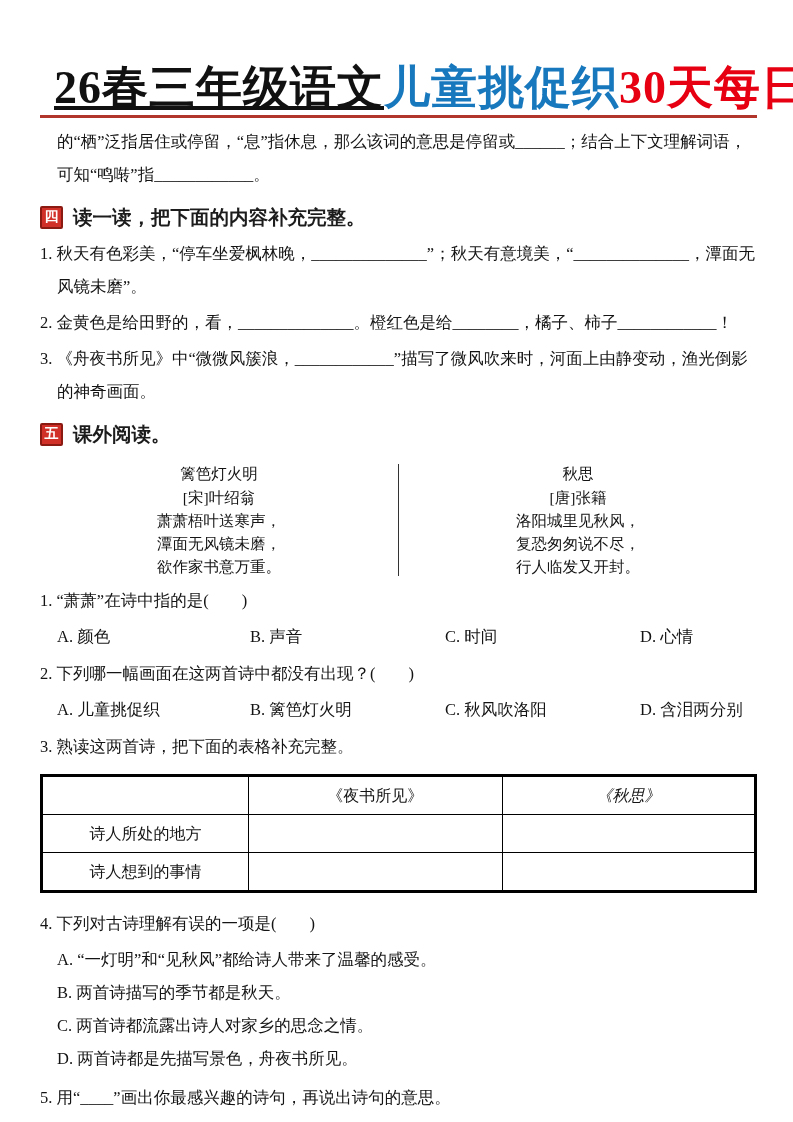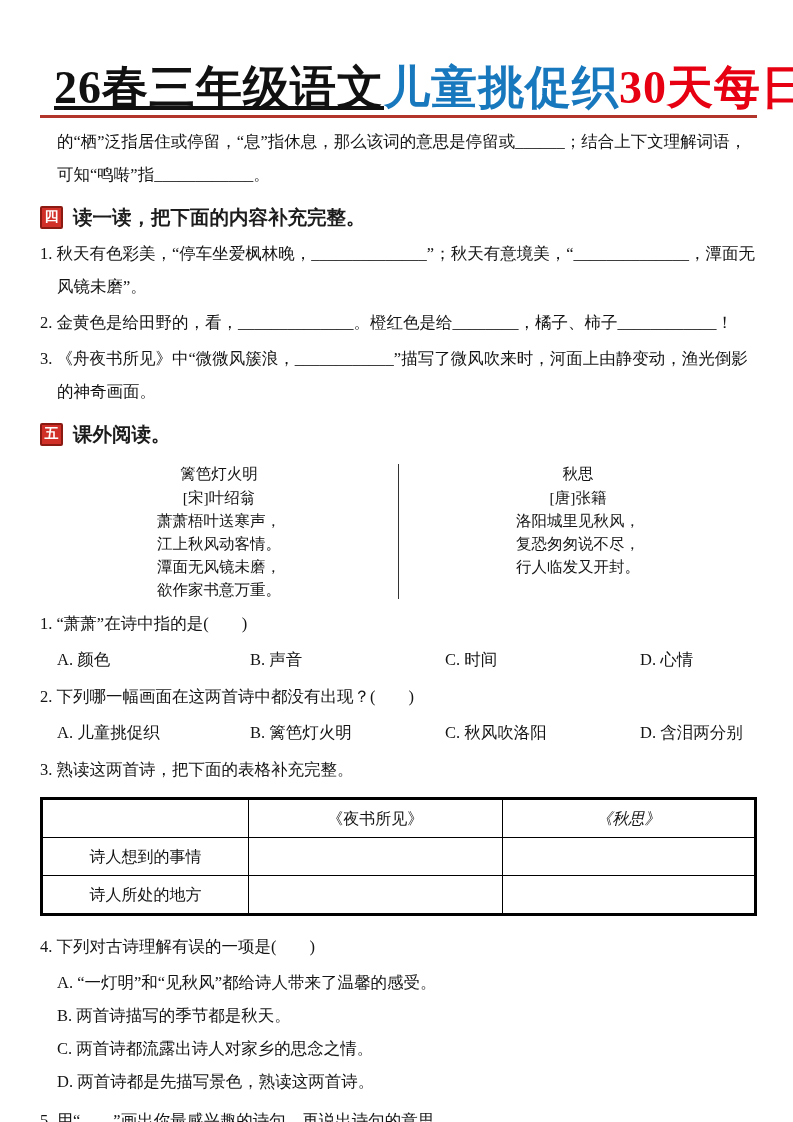--- a/index.html
+++ b/index.html
@@ -99,21 +99,20 @@
     <div class="section-head">
       <span class="badge">五</span>
       <span class="section-title">课外阅读。</span>
     </div>
 
     <div class="poems">
       <div class="poem">
         <div class="p-title">篱笆灯火明</div>
         <div>[宋]叶绍翁</div>
         <div>萧萧梧叶送寒声，</div>
-        <div>江上秋风动客情。</div>
         <div>潭面无风镜未磨，</div>
         <div>欲作家书意万重。</div>
       </div>
       <div class="poem-divider"></div>
       <div class="poem">
         <div class="p-title">秋思</div>
         <div>[唐]张籍</div>
         <div>洛阳城里见秋风，</div>
         <div>复恐匆匆说不尽，</div>
         <div>行人临发又开封。</div>
@@ -139,37 +138,37 @@
 
       <div class="item">3. 熟读这两首诗，把下面的表格补充完整。</div>
       <table class="cmp-table">
         <tbody>
             <tr class="hdr">
           <td class="c1"></td>
           <td class="c2">《夜书所见》</td>
           <td class="c3">《秋思》</td>
         </tr>
         <tr>
-          <td class="c1">诗人想到的事情</td>
+          <td class="c1">诗人所处的地方</td>
           <td class="c2"></td>
           <td class="c3"></td>
         </tr>
         <tr>
-          <td class="c1">诗人所处的地方</td>
+          <td class="c1">诗人想到的事情</td>
           <td class="c2"></td>
           <td class="c3"></td>
         </tr>
       </tbody>
         </table>
 
       <div class="item">4. 下列对古诗理解有误的一项是(　　)</div>
       <div class="options-col">
         <div>A. “一灯明”和“见秋风”都给诗人带来了温馨的感受。</div>
         <div>B. 两首诗描写的季节都是秋天。</div>
         <div>C. 两首诗都流露出诗人对家乡的思念之情。</div>
-        <div>D. 两首诗都是先描写景色，熟读这两首诗。</div>
+        <div>D. 两首诗都是先描写景色，舟夜书所见。</div>
       </div>
 
       <div class="item" style="margin-top:6px;">5. 用“____”画出你最感兴趣的诗句，再说出诗句的意思。</div>
     </div>
 
   </div>
 </div>
 
 </body></html>

